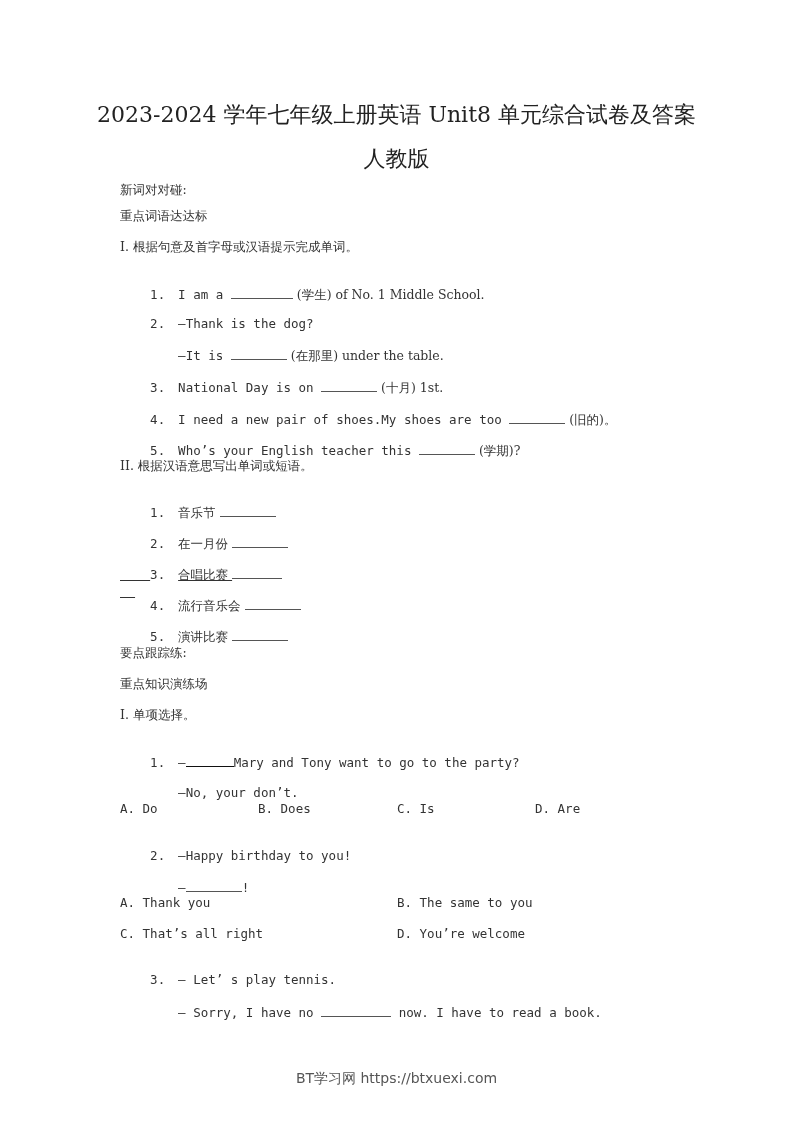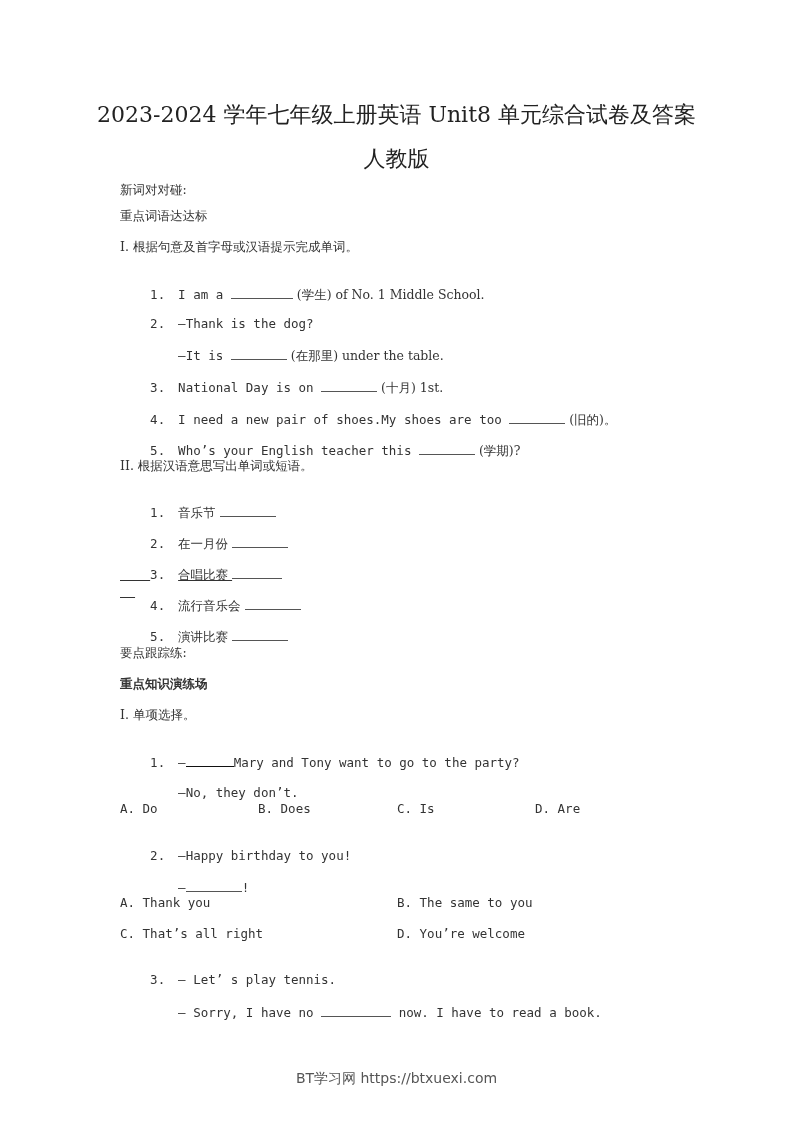--- a/index.html
+++ b/index.html
@@ -63,28 +63,28 @@
     <span class="num">3.</span><span class="cn">合唱比赛 </span><span class="blank" style="width:50px;"></span>
   </div>
   <div class="line" style="top:582px;">
     <span class="num">4.</span><span class="cn">流行音乐会 </span><span class="blank" style="width:56px;"></span>
   </div>
   <div class="line" style="top:613px;">
     <span class="num">5.</span><span class="cn">演讲比赛 </span><span class="blank" style="width:56px;"></span>
   </div>
 
   <div class="line cn" style="top:645px;">要点跟踪练:</div>
-  <div class="line cn" style="top:676px;font-weight:bold;">重点知识演练场</div>
+  <div class="line cn" style="top:676px;">重点知识演练场</div>
   <div class="line cn" style="top:707px;">I. 单项选择。</div>
 
   <div class="line" style="top:739px;">
     <span class="num">1.</span><span>—</span><span class="blank solid" style="width:48px;"></span><span>Mary and Tony want to go to the party?</span>
   </div>
   <div class="line" style="top:770px;">
-    <span class="num"></span><span>—No, they don’t.</span>
+    <span class="num"></span><span>—No, your don’t.</span>
   </div>
   <div class="opt" style="top:801px; left:120px;">A. Do</div>
   <div class="opt" style="top:801px; left:258px;">B. Does</div>
   <div class="opt" style="top:801px; left:397px;">C. Is</div>
   <div class="opt" style="top:801px; left:535px;">D. Are</div>
 
   <div class="line" style="top:833px;">
     <span class="num">2.</span><span>—Happy birthday to you!</span>
   </div>
   <div class="line" style="top:864px;">

